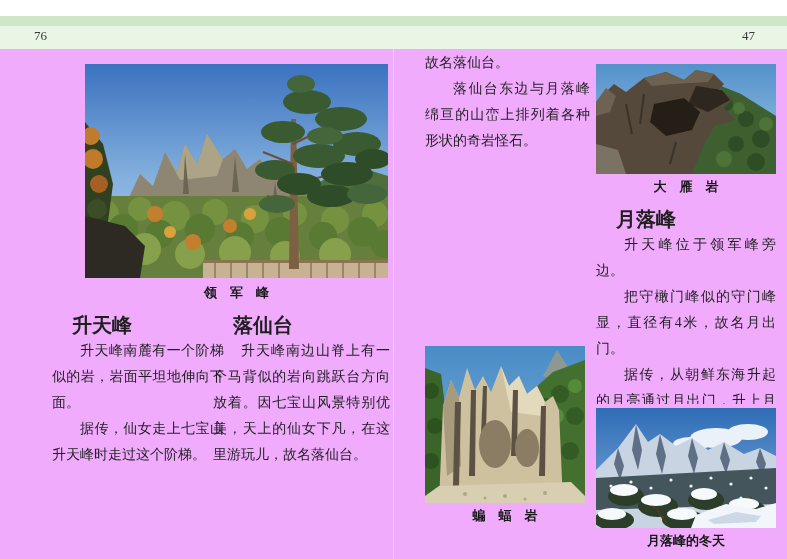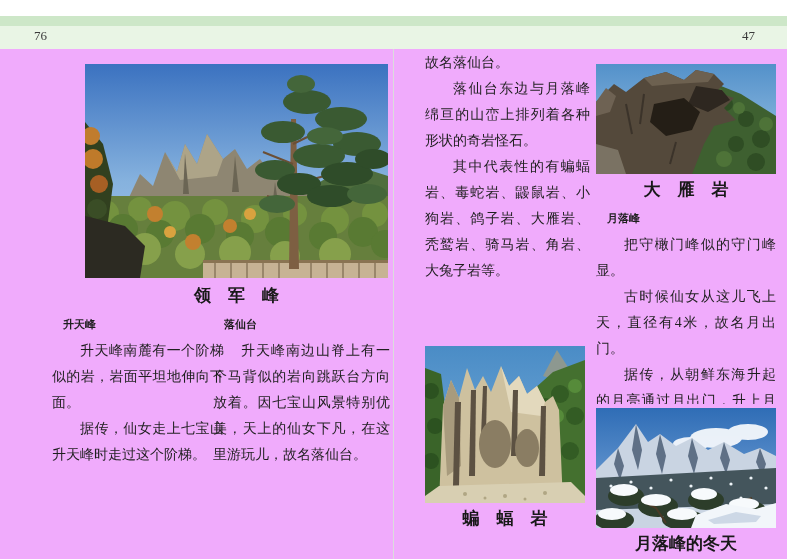--- a/index.html
+++ b/index.html
@@ -15,26 +15,26 @@
   .band-light{position:absolute;left:0;top:10px;width:787px;height:23px;background:#e9f5e5;}
   .pageno{position:absolute;top:12px;font-size:13px;color:#3a3a3a;}
   .pageno.left{left:34px;}
   .pageno.right{right:32px;}
   
   .divider{position:absolute;left:393px;top:33px;width:1px;height:526px;background:#dcdcdc;}
   
   .abs{position:absolute;}
   .photo{display:block;}
   .caption{
-    font-weight:700;font-size:17px;color:#191919;text-align:center;
+    font-weight:700;font-size:13px;color:#191919;text-align:center;
     font-family:"Liberation Sans","DejaVu Sans",sans-serif;
   }
   .col{font-size:14px;line-height:26px;text-align:justify;overflow:hidden;}
   .col p{margin:0;text-indent:2em;}
-  .col .hd{font-weight:700;text-indent:1em;margin:0;font-family:Liberation Mono, monospace;font-size:11px;}
+  .col .hd{font-weight:700;text-indent:1em;margin:0;font-family:Liberation Serif, serif;font-size:20px;}
 </style>
 </head>
 <body>
 
 <div class="sheet">
 
   <div class="band-dark"></div>
   <div class="band-light"></div>
   <div class="pageno left">76</div>
   <div class="pageno right">47</div>
@@ -151,21 +151,20 @@
   </div>
 
   <div class="abs col" style="left:213px;top:296px;width:177px;height:256px;">
     <p class="hd">落仙台</p>
     <p>升天峰南边山脊上有一个马背似的岩向跳跃台方向放着。因七宝山风景特别优美，天上的仙女下凡，在这里游玩儿，故名落仙台。</p>
   </div>
 
   <div class="abs col" style="left:425px;top:34px;width:165px;height:240px;">
     <p style="text-indent:0;">故名落仙台。</p>
     <p>落仙台东边与月落峰绵亘的山峦上排列着各种形状的奇岩怪石。</p>
-    <p>其中代表性的有蝙蝠岩、毒蛇岩、鼹鼠岩、小狗岩、鸽子岩、大雁岩、秃鹫岩、骑马岩、角岩、大兔子岩等。</p>
   </div>
 
   <div class="abs" style="left:425px;top:330px;width:160px;height:157px;">
     <svg class="photo" width="160" height="157" viewBox="0 0 160 157">
       <defs>
         <linearGradient id="skyC" x1="0" y1="0" x2="0" y2="1">
           <stop offset="0" stop-color="#4a8cc6"></stop>
             <stop offset="1" stop-color="#7fb2dc"></stop>
         </linearGradient>
       </defs>
@@ -247,22 +246,22 @@
         <path d="M30,40 L36,70"></path>
           <path d="M48,30 L44,60"></path>
           <path d="M80,78 L74,100"></path>
       </g>
     </svg>
   </div>
   <div class="abs caption" style="left:596px;top:162px;width:180px;">大　雁　岩</div>
 
   <div class="abs col" style="left:596px;top:190px;width:180px;height:198px;">
     <p class="hd">月落峰</p>
-    <p>把守橄门峰似的守门峰显。</p>
-    <p>古时候仙女从这儿飞上天，直径有4米，故名月出门。</p>
+    <p>升天峰位于领军峰旁边。</p>
+    <p>把守橄门峰似的守门峰显，直径有4米，故名月出门。</p>
     <p>据传，从朝鲜东海升起的月亮通过月出门，升上月落峰，单独欣赏别人无</p>
   </div>
 
   <div class="abs" style="left:596px;top:392px;width:180px;height:120px;">
     <svg class="photo" width="180" height="120" viewBox="0 0 180 120">
       <defs>
         <linearGradient id="skyD" x1="0" y1="0" x2="0" y2="1">
           <stop offset="0" stop-color="#2f6db6"></stop>
             <stop offset="1" stop-color="#83aede"></stop>
         </linearGradient>

